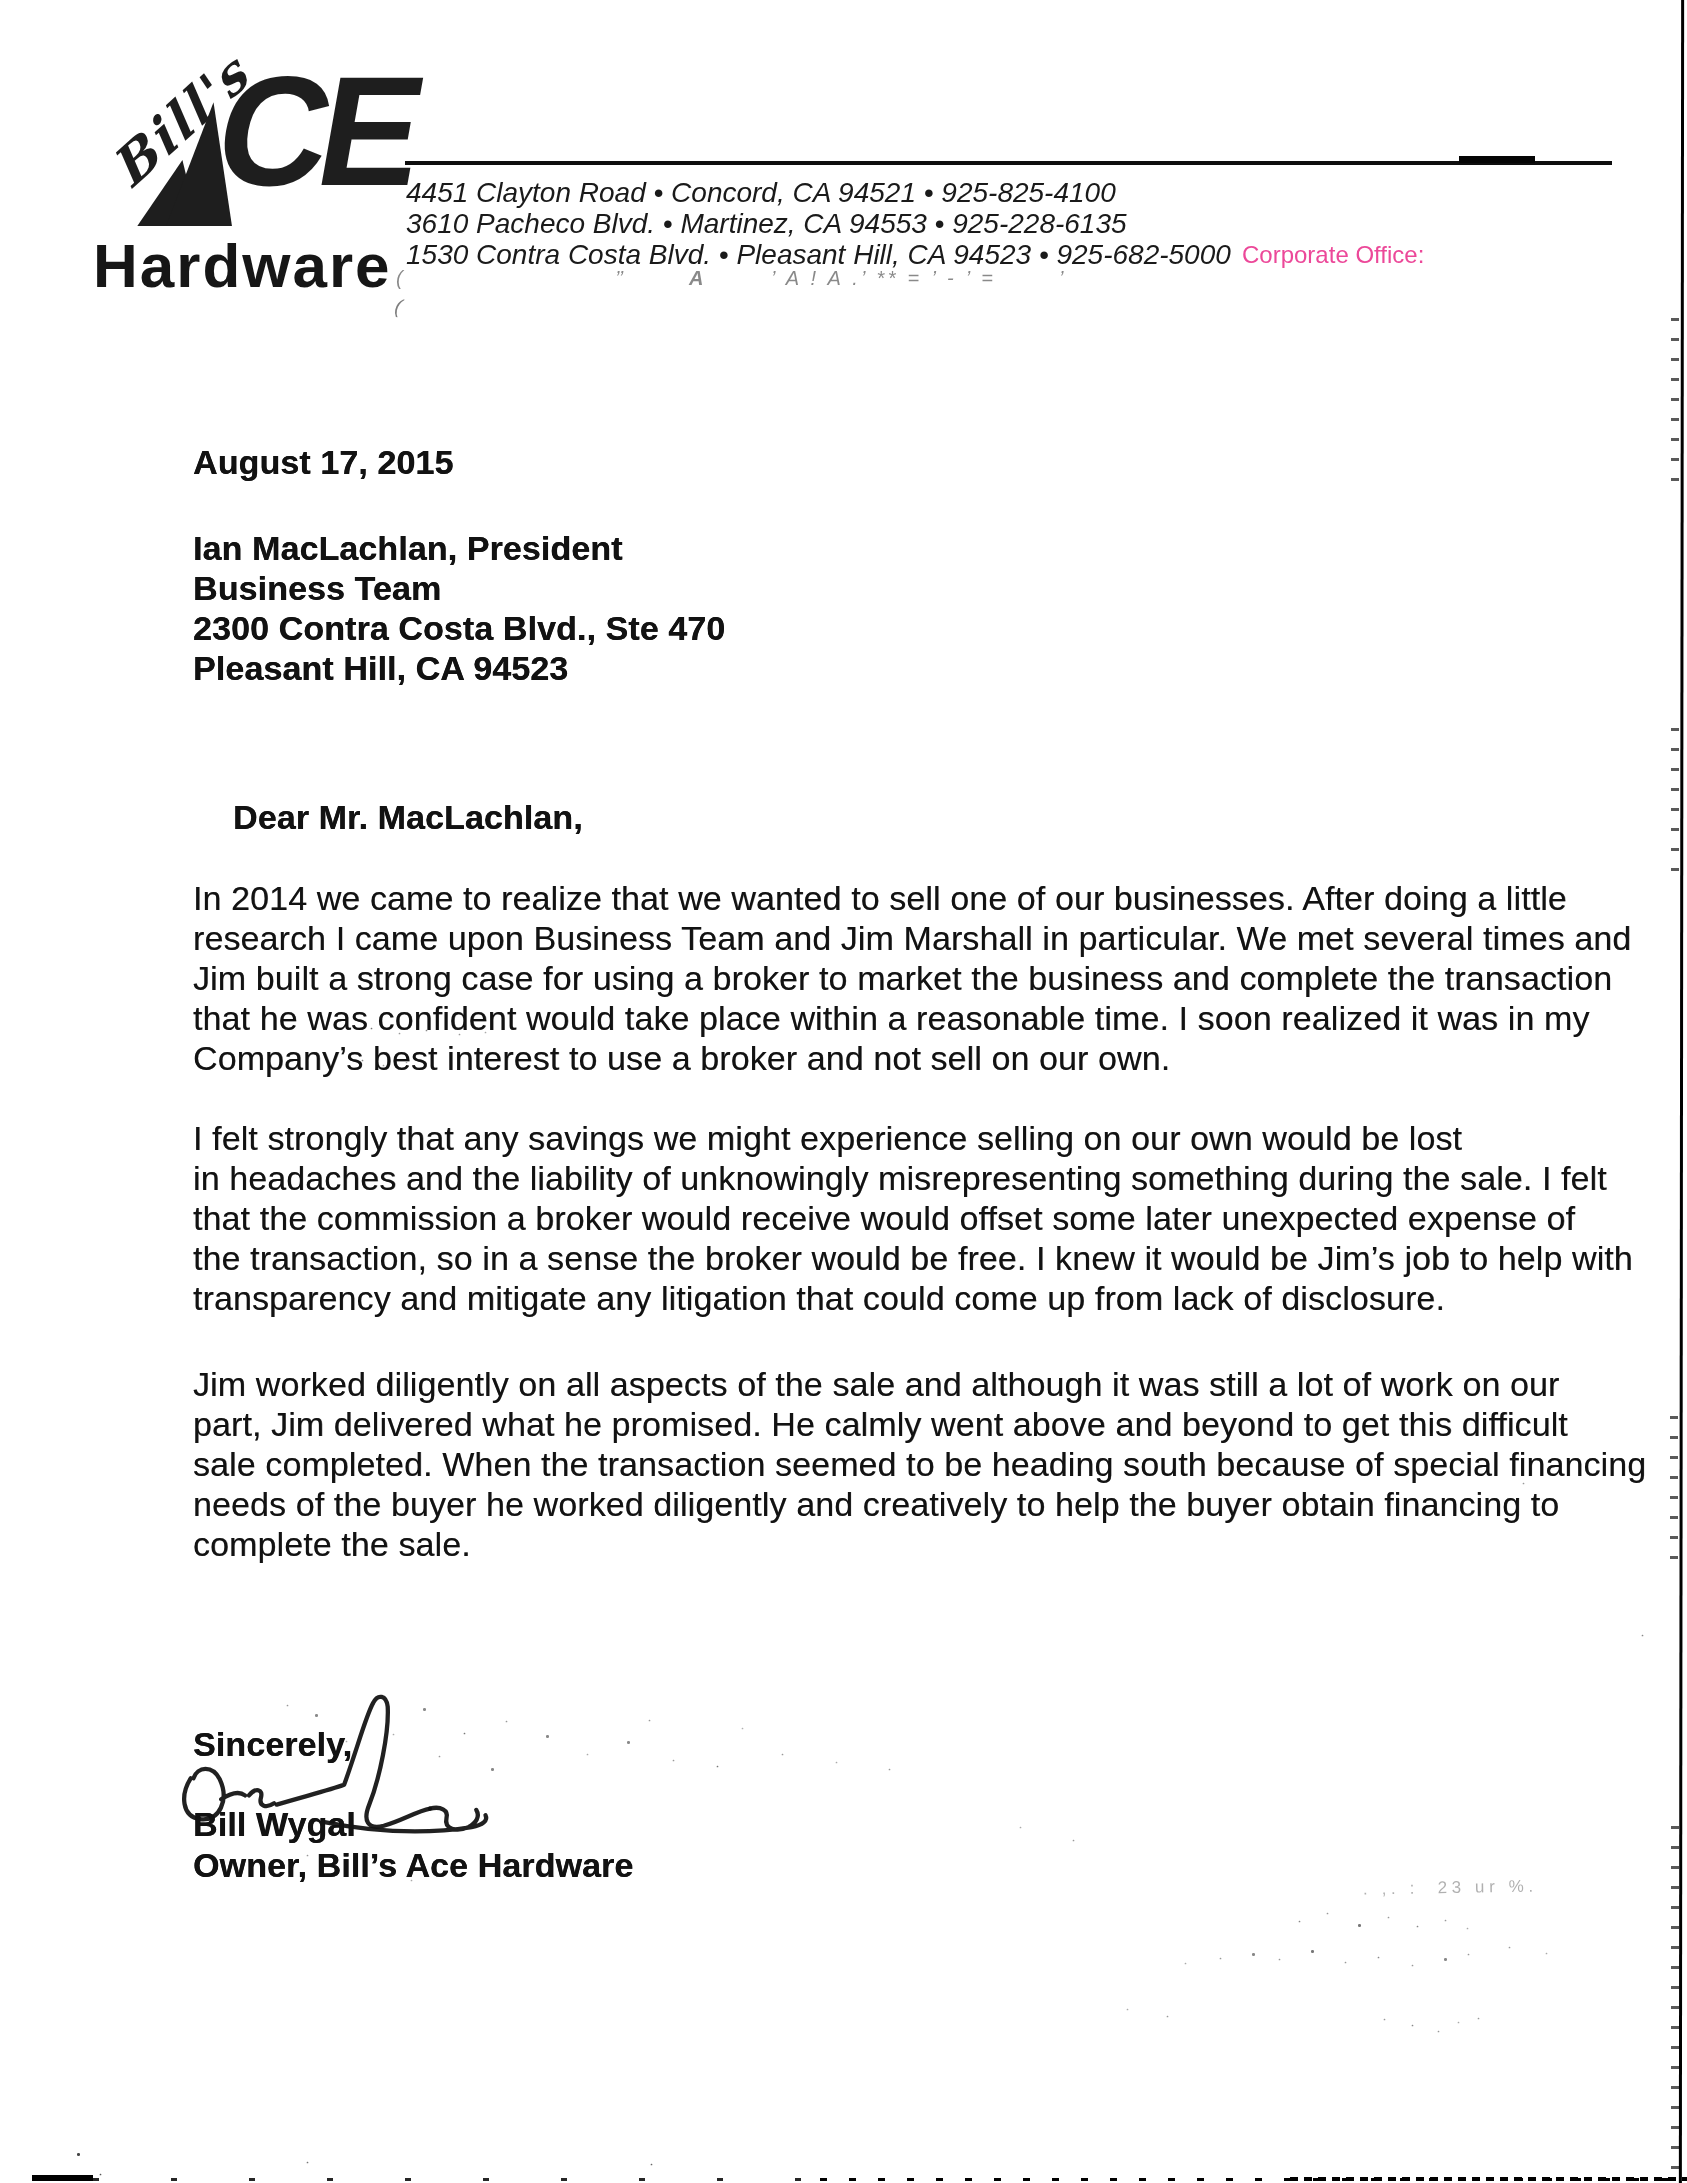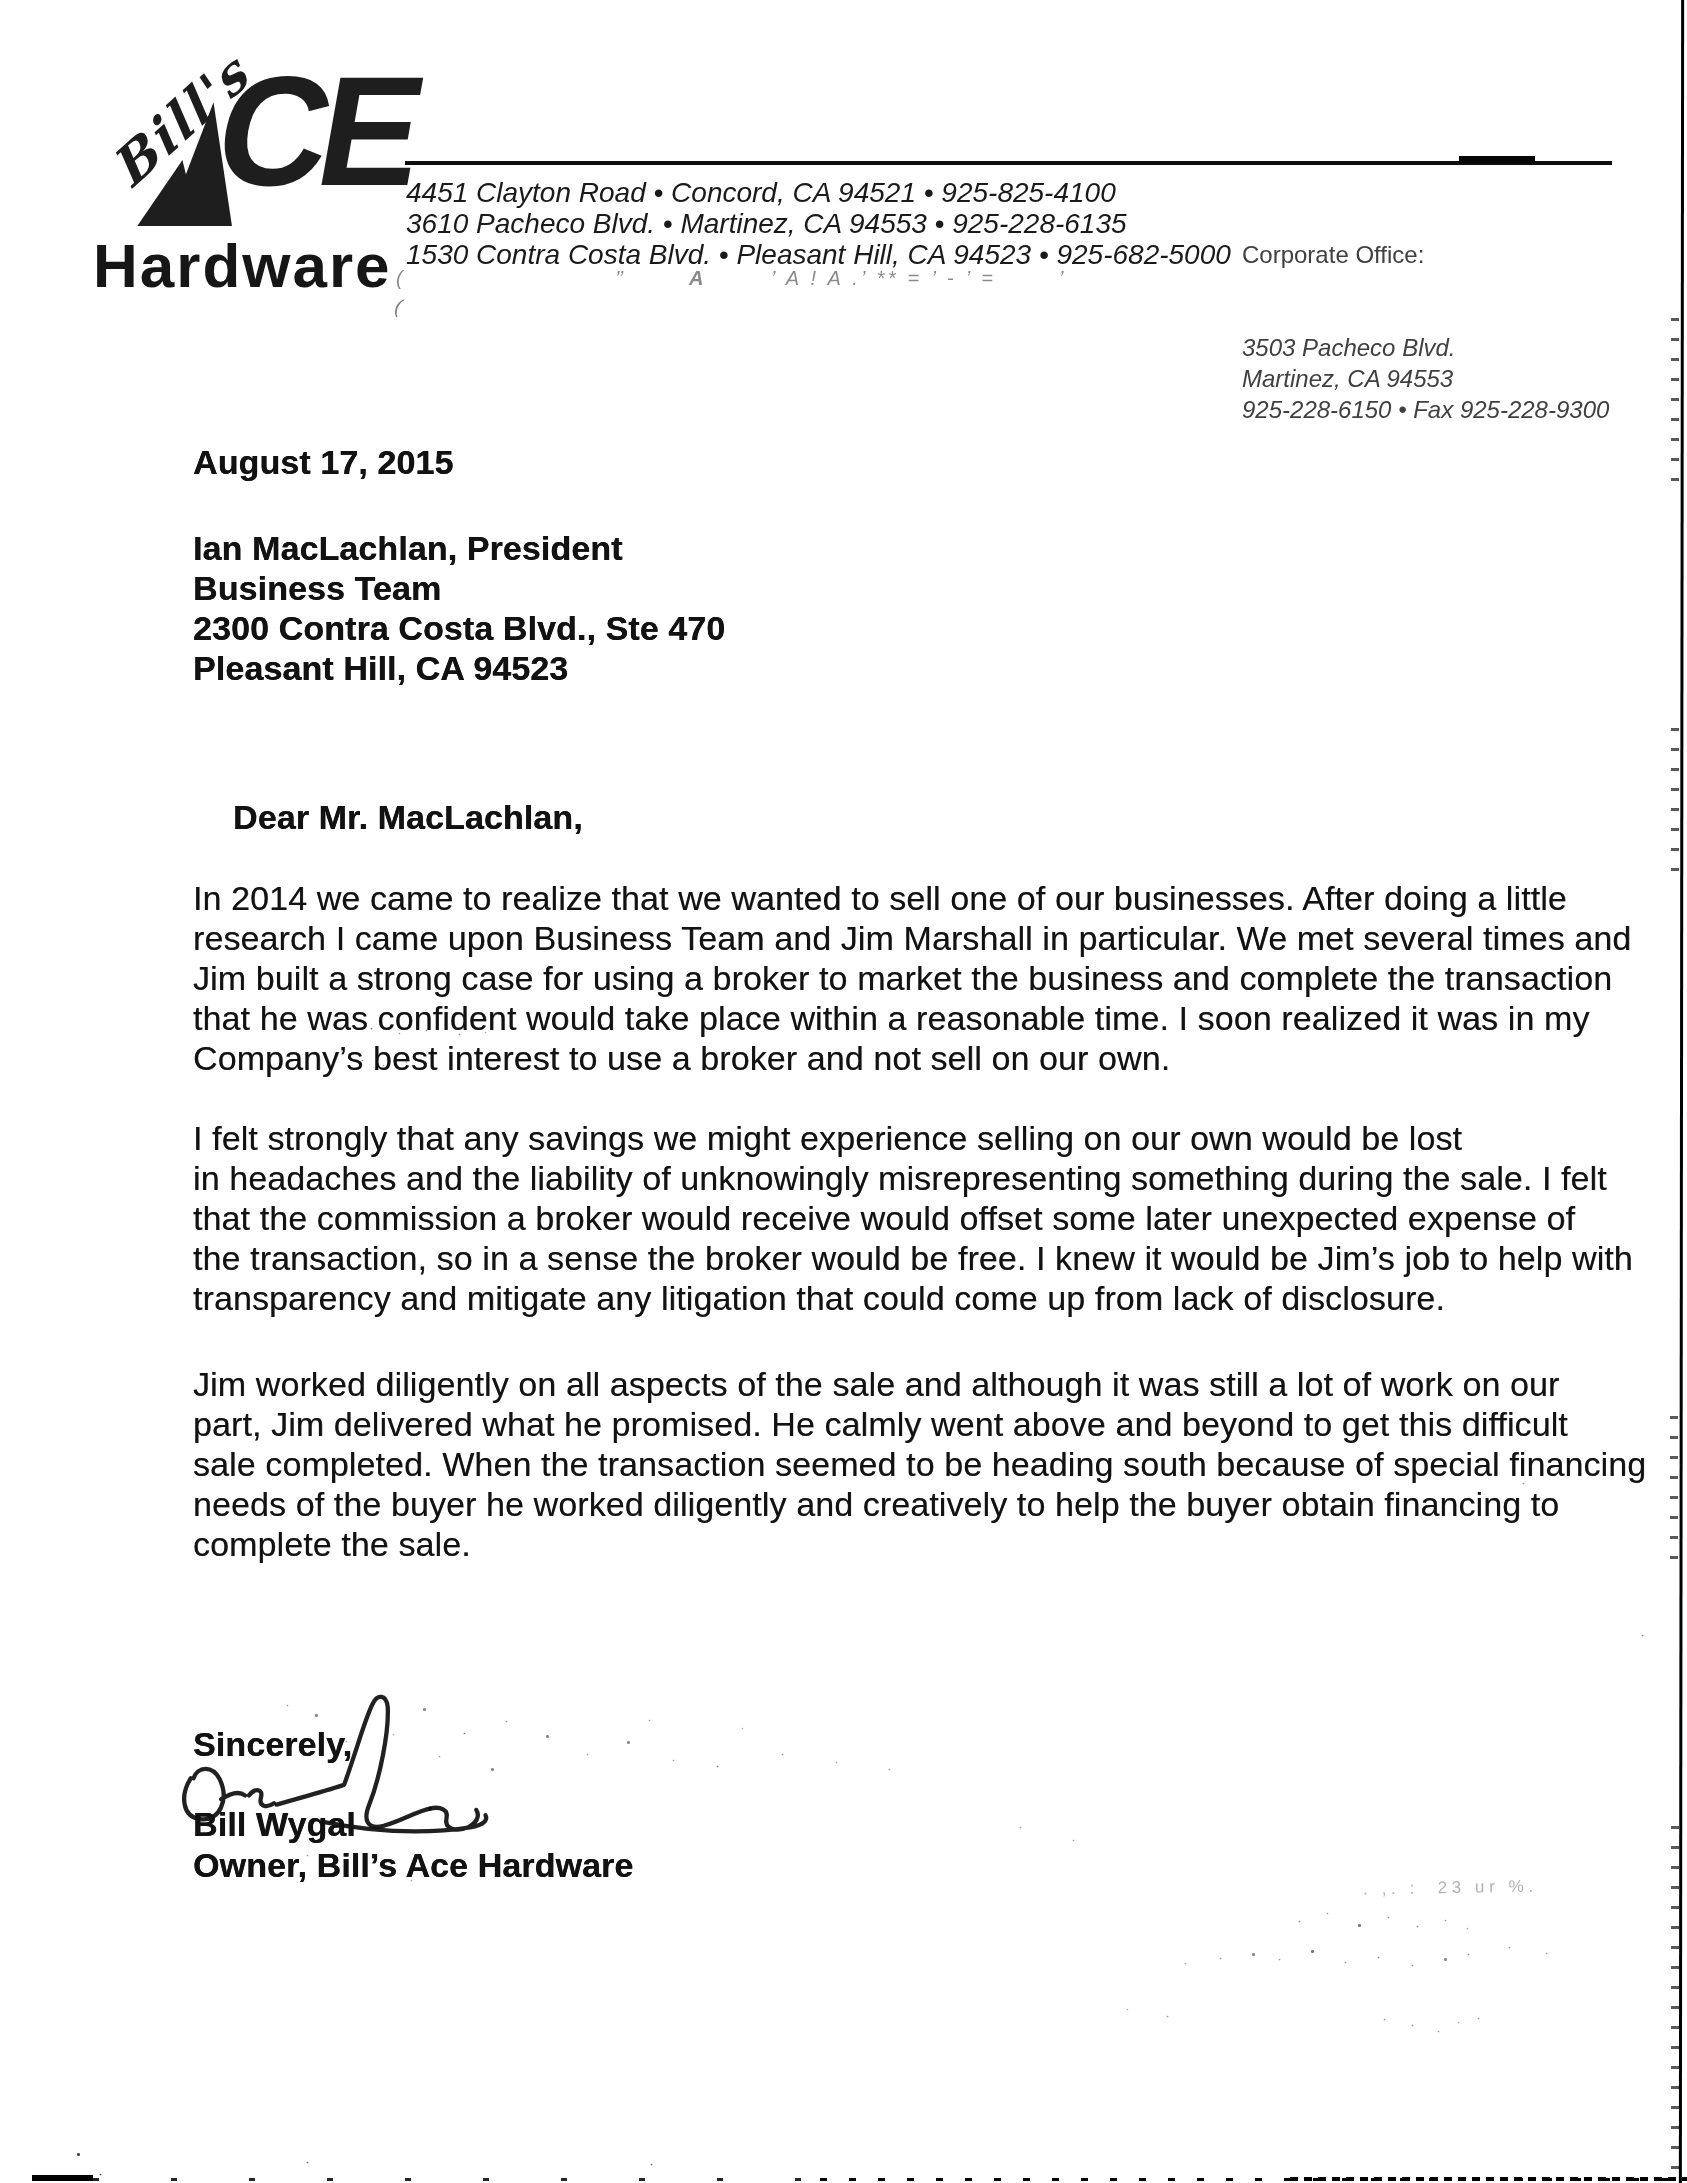--- a/index.html
+++ b/index.html
@@ -51,21 +51,21 @@
   }
   .lh-faded{position:absolute;font-style:italic;font-size:20px;color:#2a2a2a;opacity:.55;}
   .frag-0{left:396px;top:267px;}
   .frag-1{left:615px;top:267px;}
   .frag-2{left:689px;top:267px;font-weight:700;}
   .frag-3{left:771px;top:267px;letter-spacing:3.3px;}
   .frag-4{left:1059px;top:267px;}
   .frag-5{left:395px;top:295px;transform:rotate(12deg);opacity:.6;}
   .lh-corporate{
     position:absolute;left:1242px;top:177px;
-    font-size:24px;line-height:31px;color:#404040;white-space:pre;
+    font-size:24px;line-height:31px;color:#ec4899;white-space:pre;
   }
   .lh-corporate .corp-label{font-style:normal;}
   .lh-corporate .corp-lines{font-style:italic;}
   
   .body-text{
     position:absolute;left:193px;
     font-size:34px;line-height:40px;
     white-space:pre;color:#121212;
     letter-spacing:0.1px;
   }
@@ -166,23 +166,20 @@
 
     <span class="lh-faded frag-0">(</span>
     <span class="lh-faded frag-1">’’</span>
     <span class="lh-faded frag-2">A</span>
     <span class="lh-faded frag-3">’ A ! A .’ ** =  ’ - ’ =</span>
     <span class="lh-faded frag-4">’</span>
     <span class="lh-faded frag-5">(</span>
 
     <div class="lh-corporate">
       <div class="corp-label">Corporate Office:</div>
-      <div class="corp-lines">3503 Pacheco Blvd.
-Martinez, CA 94553
-925-228-6150 • Fax 925-228-9300</div>
     </div>
   </div>
 
   <div class="body-text heavy blk-date">August 17, 2015</div>
 
   <div class="body-text heavy blk-recipient">Ian MacLachlan, President
 Business Team
 2300 Contra Costa Blvd., Ste 470
 Pleasant Hill, CA 94523</div>
 

